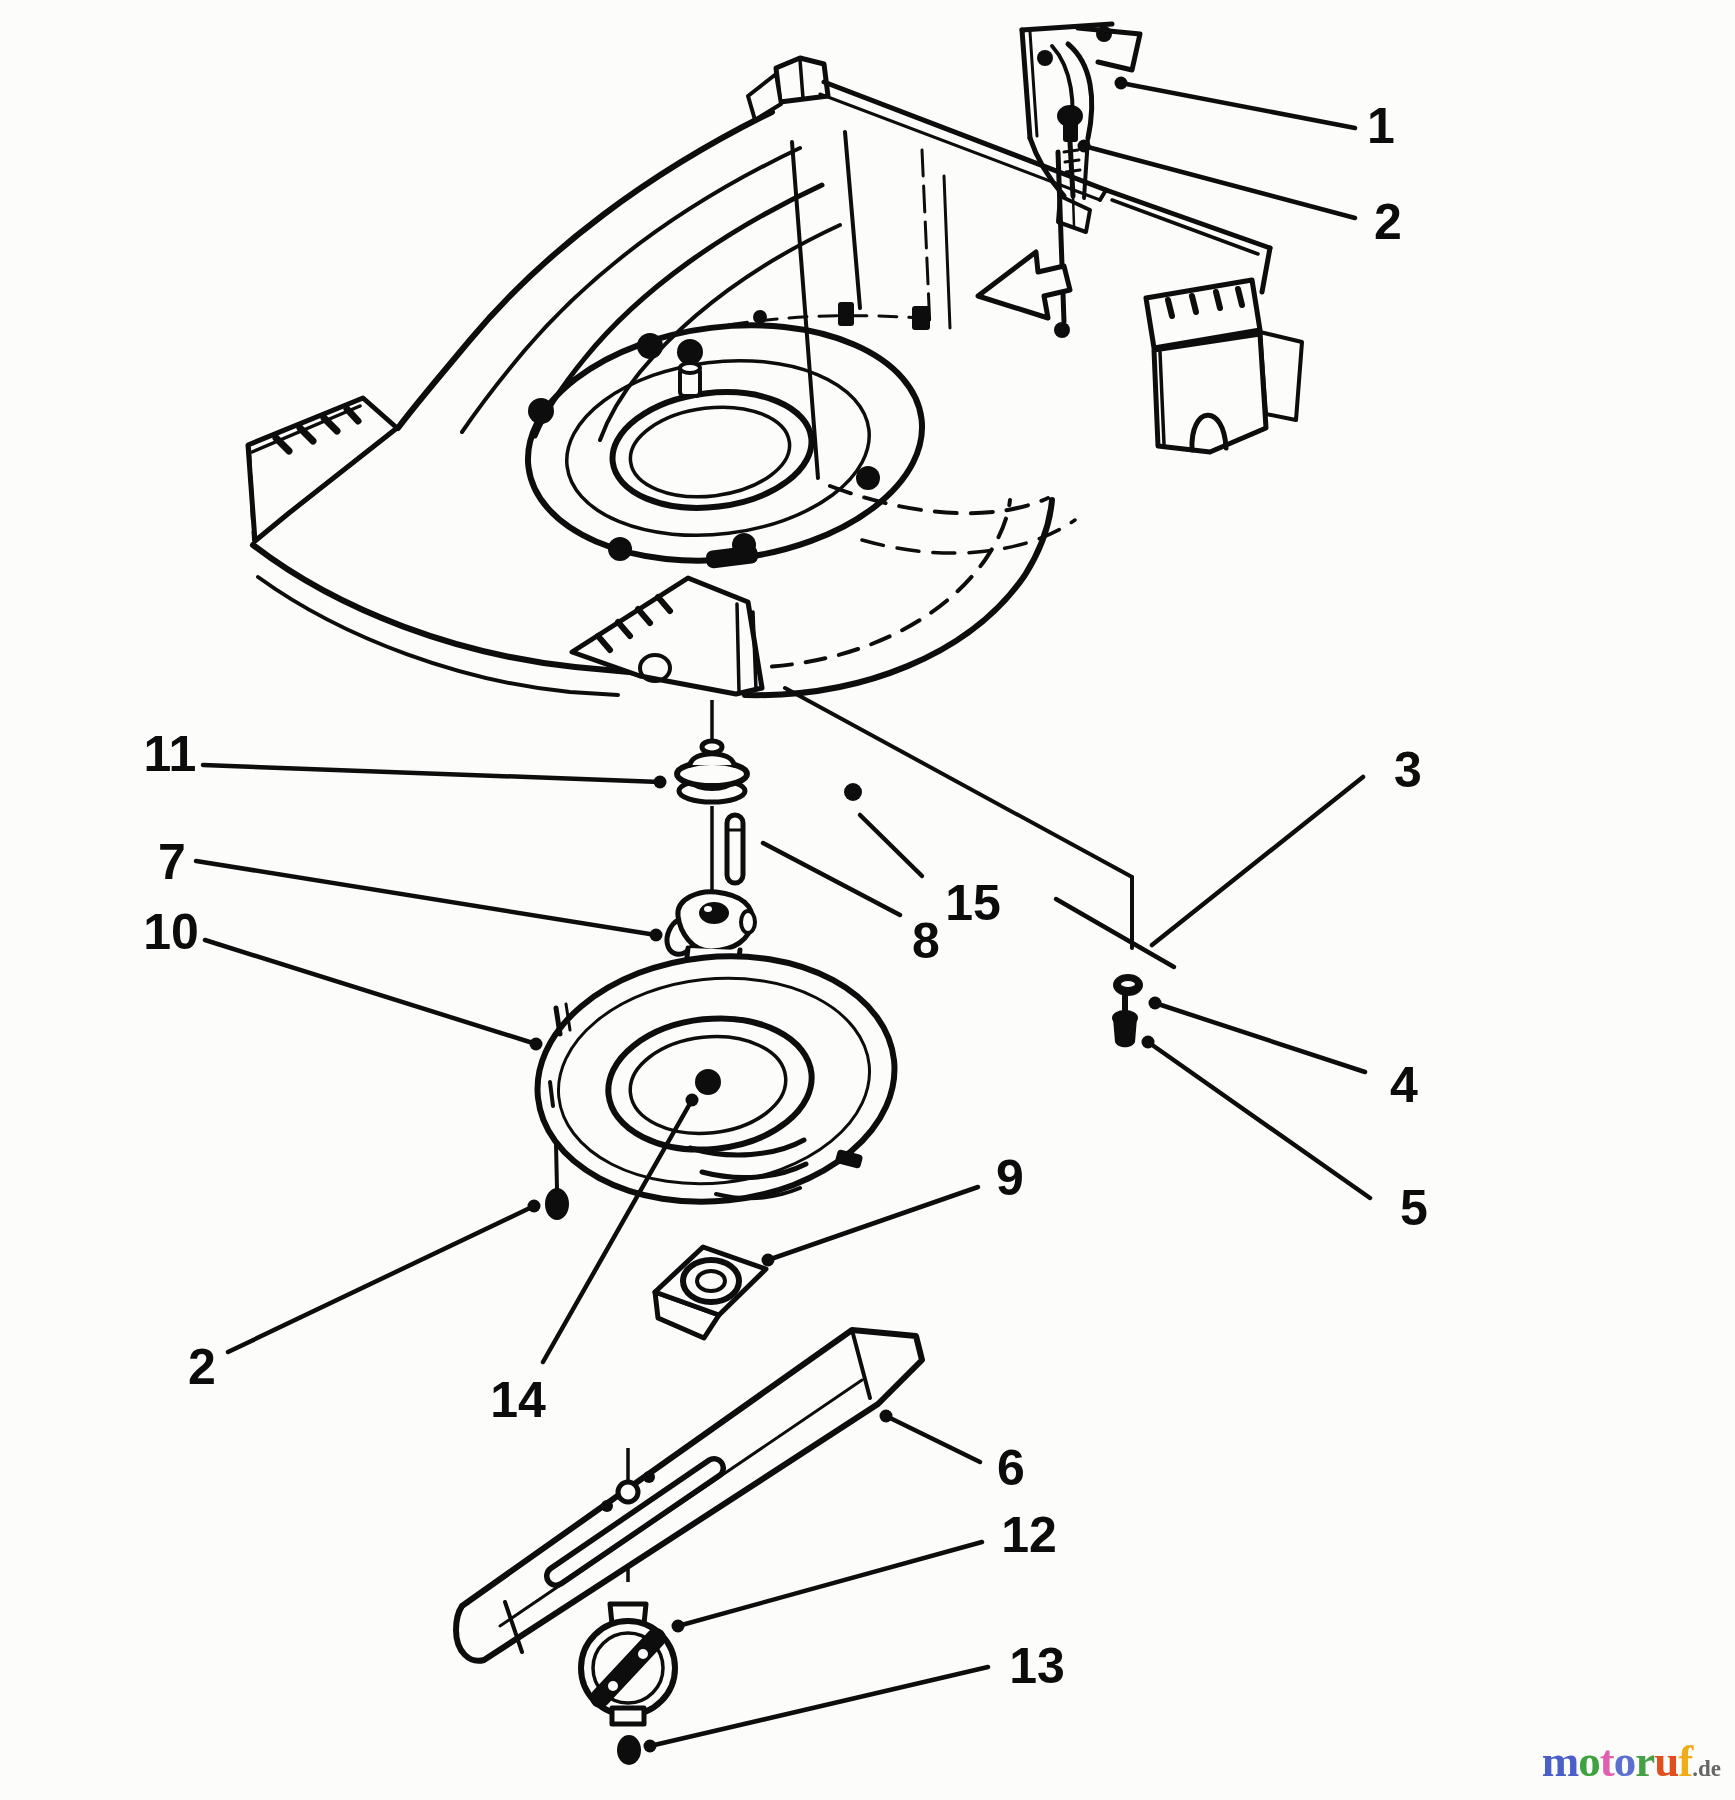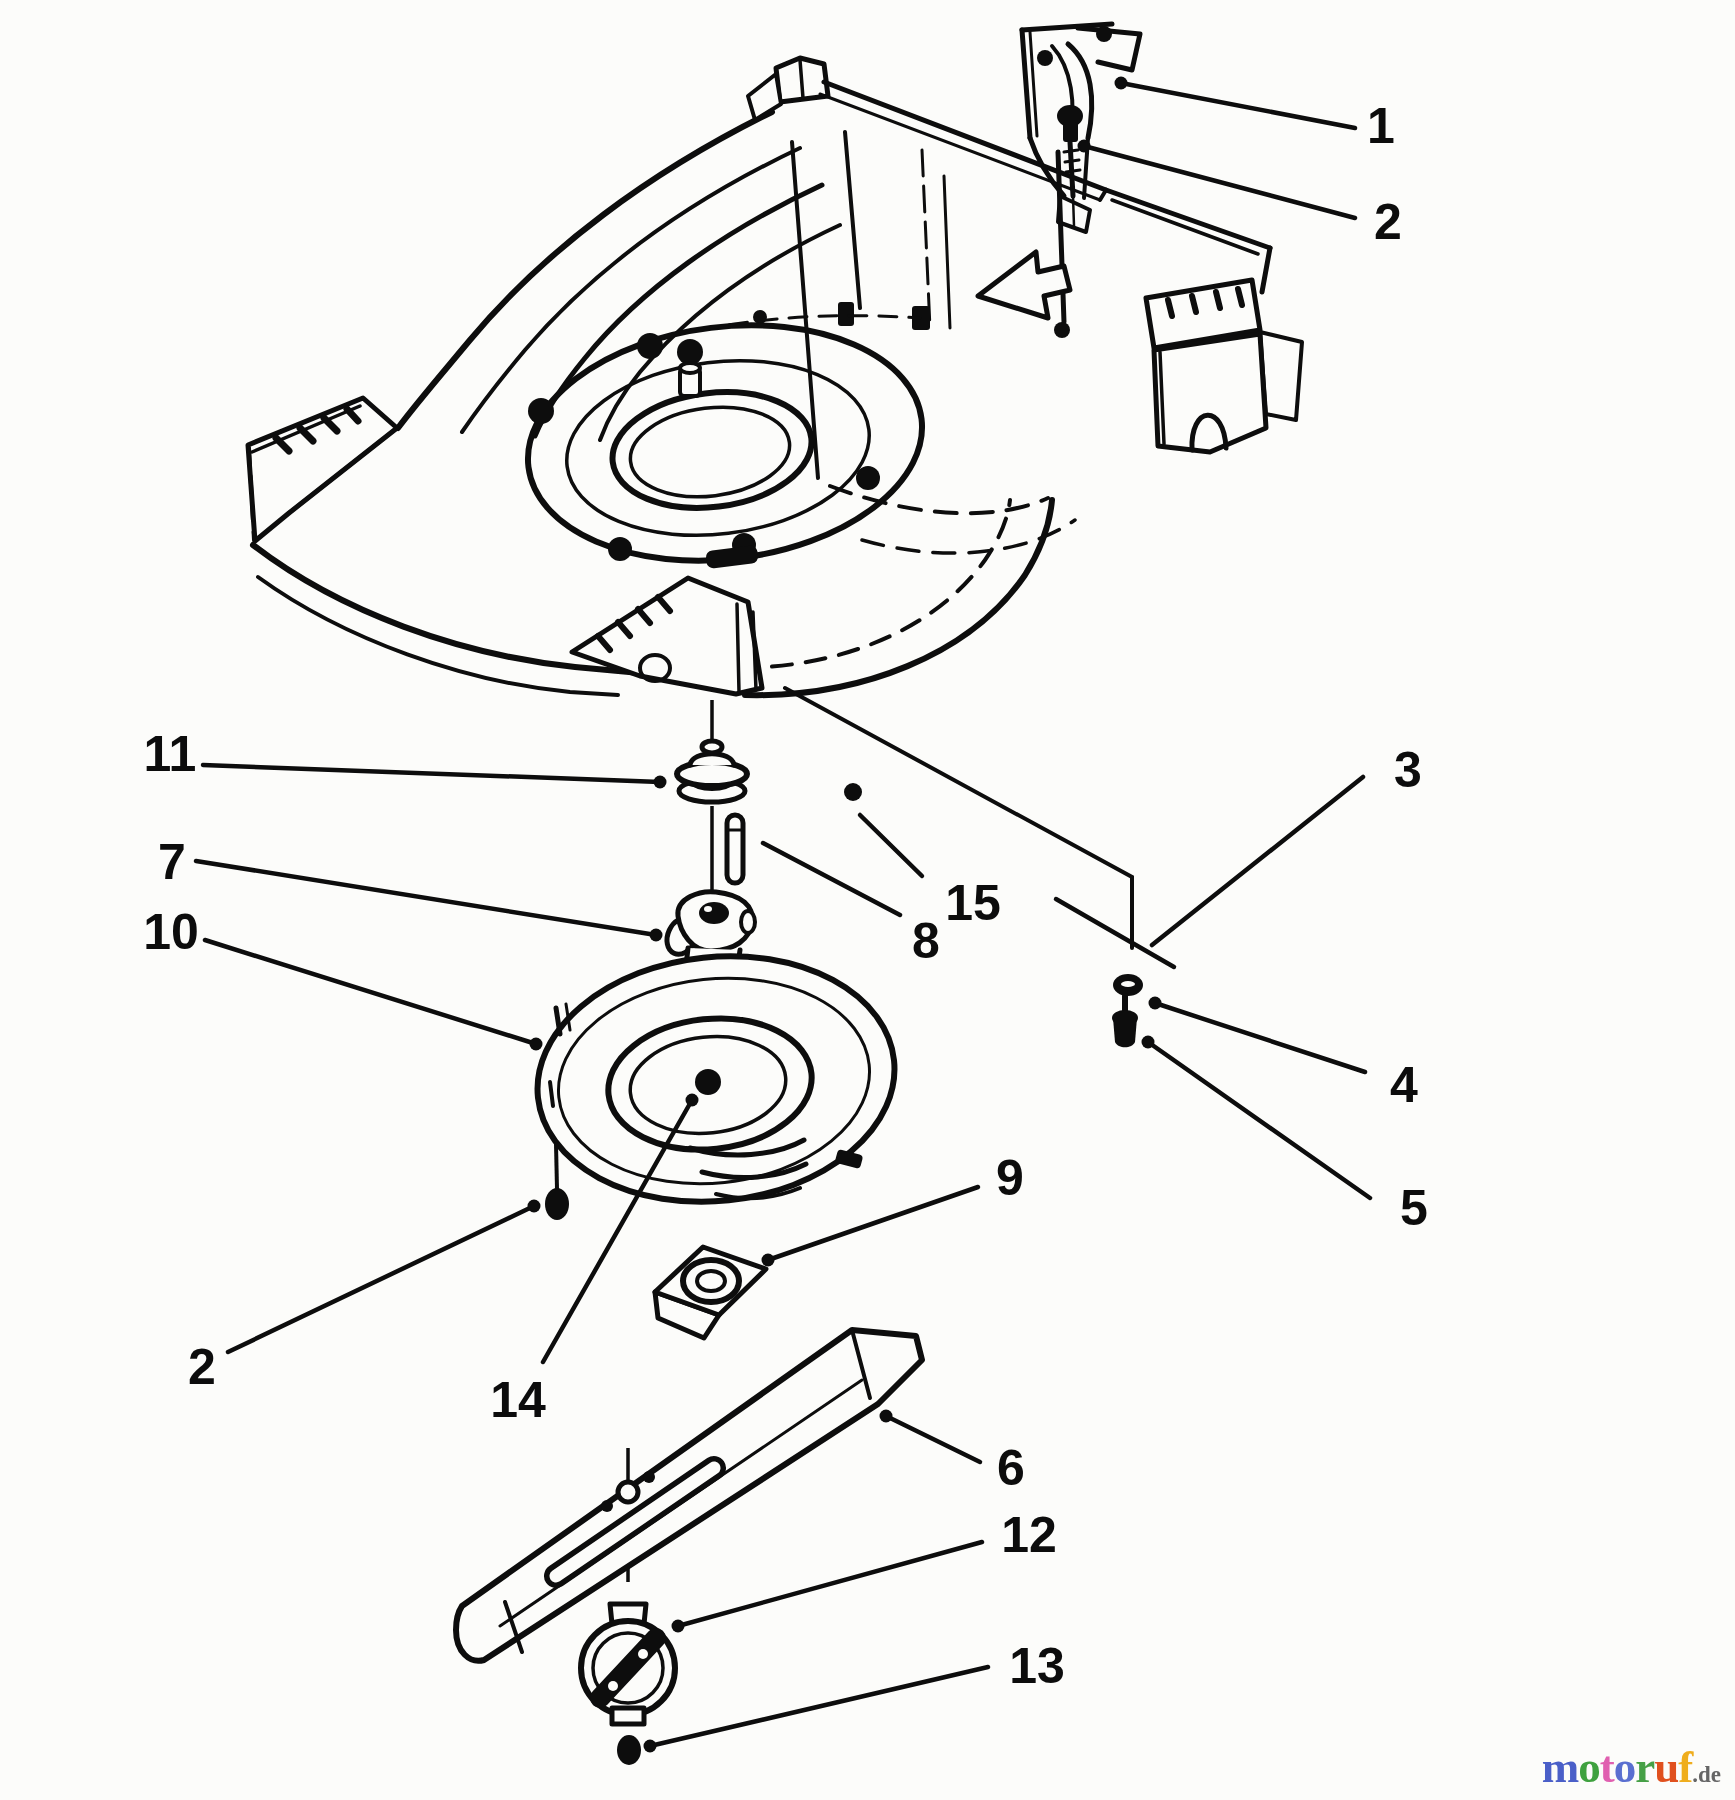--- a/index.html
+++ b/index.html
@@ -1,21 +1,21 @@
 <!DOCTYPE html>
 <html><head>
 <meta charset="utf-8">
 <style>
   html,body{margin:0;padding:0;background:#ffffff;}
   .stage{position:relative;width:1735px;height:1800px;background:#fcfcfa;overflow:hidden;
          font-family:"Liberation Sans",sans-serif;}
   .stage svg{position:absolute;left:0;top:0;}
   .callout-num{font-family:"Liberation Sans","DejaVu Sans",sans-serif;font-weight:700;
                font-size:50px;fill:#0c0c0c;}
-  .logo{position:absolute;right:14px;bottom:10px;
+  .logo{position:absolute;right:14px;bottom:16px;
         font-family:"Liberation Serif","DejaVu Serif",serif;
         font-weight:700;font-size:45px;letter-spacing:-1px;line-height:1;
         cursor:pointer;user-select:none;}
   .logo .tld{font-size:23px;font-weight:700;letter-spacing:0;}
 </style>
 </head>
 <body>
 
 <div class="stage">
 <svg width="1735" height="1800" viewBox="0 0 1735 1800" xmlns="http://www.w3.org/2000/svg">

